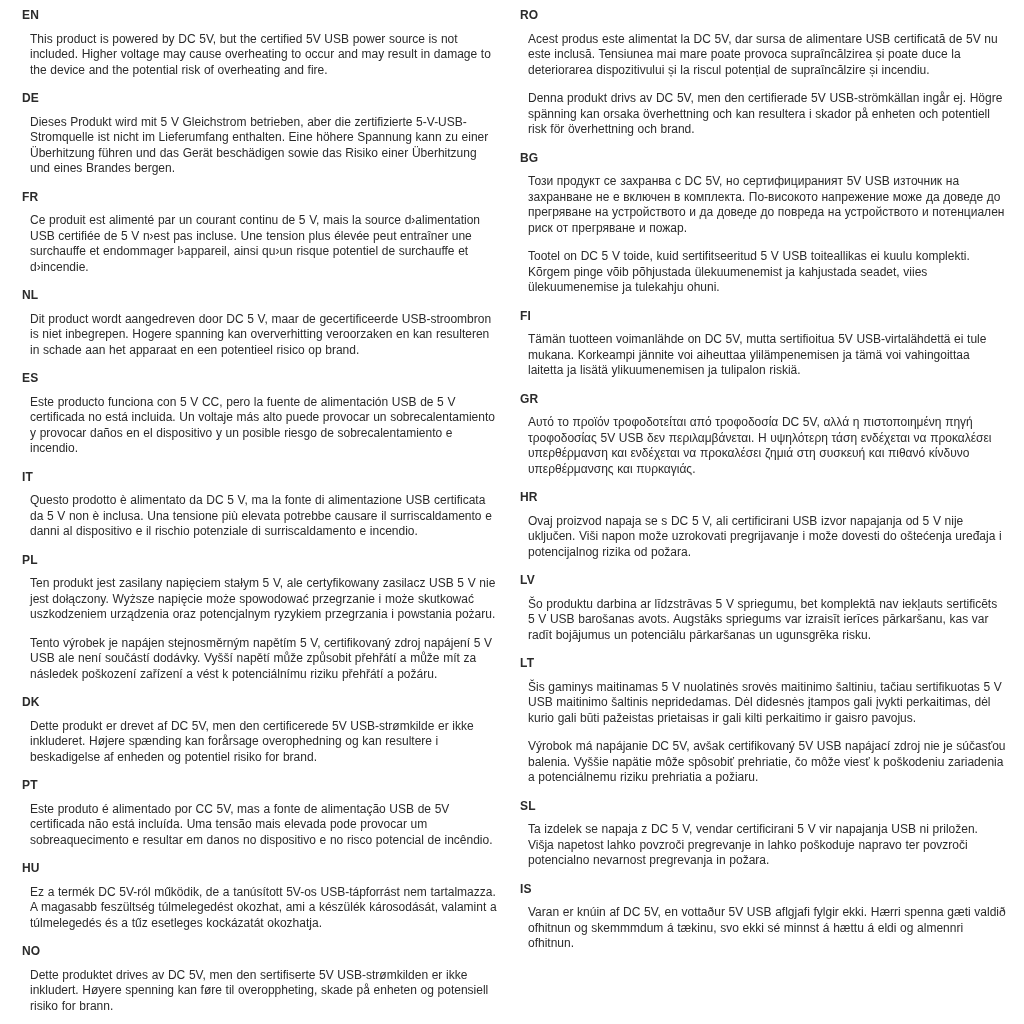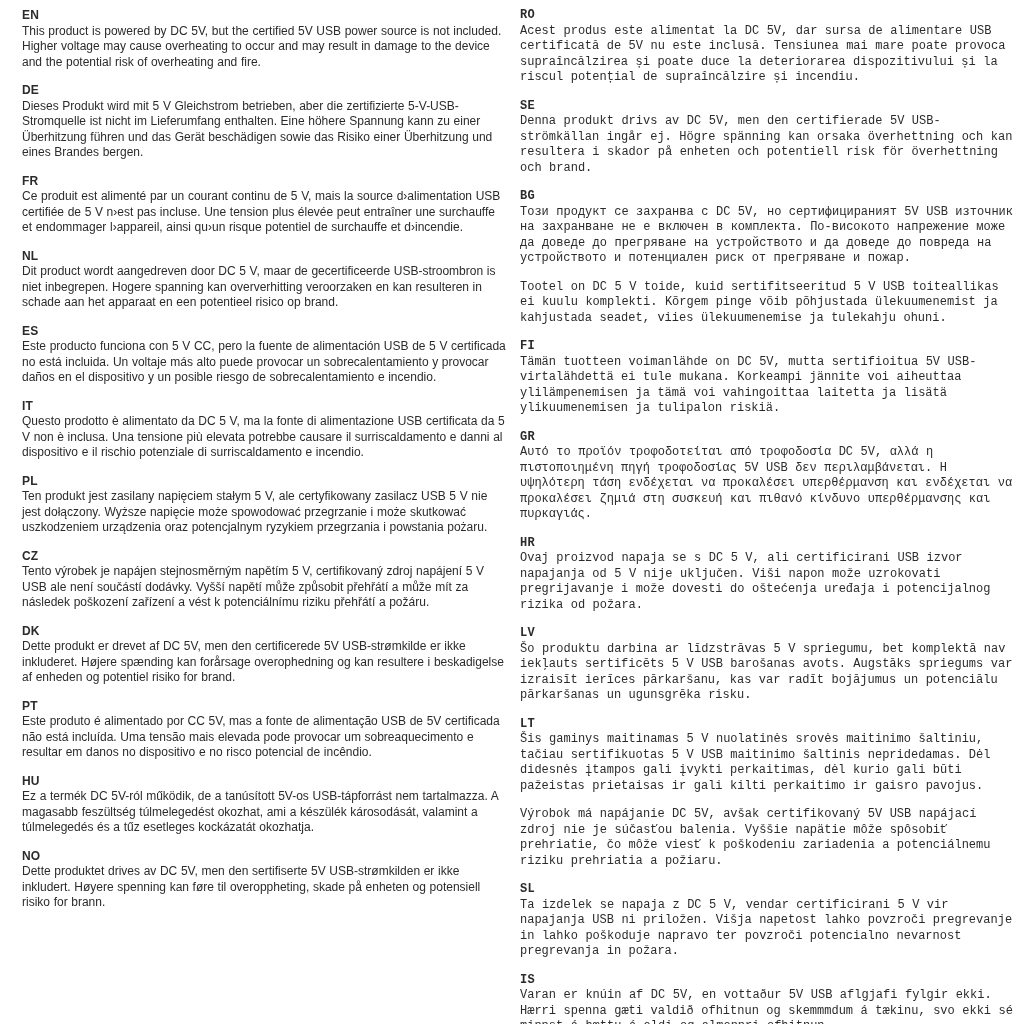--- a/index.html
+++ b/index.html
@@ -17,28 +17,28 @@
     padding: 8px 10px 0 22px;
     display: flex;
     gap: 14px;
     font-family: "Liberation Sans", sans-serif;
     color: #2b2b2b;
     font-size: 12px;
     line-height: 15.5px;
   }
   .col { box-sizing: border-box; }
   .col-left  { width: 484px; }
-  .col-right { width: 494px; font-family: Liberation Mono, monospace; }
+  .col-right { width: 494px; }
   .section { margin-bottom: 13px; }
   .lang-code {
     font-weight: 600;
     letter-spacing: 0.2px;
   }
   .lang-text {
-    margin: 0;
+    margin: 8px;
     text-align: left;
     word-spacing: 0.3px;
   }
 </style>
 </head>
 <body>
 
 <div class="page">
   <div class="col col-left" id="col-left">
   <div class="section">
@@ -70,21 +70,20 @@
     <div class="lang-code">IT</div>
     <p class="lang-text">Questo prodotto è alimentato da DC 5 V, ma la fonte di alimentazione USB certificata da 5 V non è inclusa. Una tensione più elevata potrebbe causare il surriscaldamento e danni al dispositivo e il rischio potenziale di surriscaldamento e incendio.</p>
   </div>
 
   <div class="section">
     <div class="lang-code">PL</div>
     <p class="lang-text">Ten produkt jest zasilany napięciem stałym 5 V, ale certyfikowany zasilacz USB 5 V nie jest dołączony. Wyższe napięcie może spowodować przegrzanie i może skutkować uszkodzeniem urządzenia oraz potencjalnym ryzykiem przegrzania i powstania pożaru.</p>
   </div>
 
   <div class="section">
-    <div class="lang-code">CZ</div>
     <p class="lang-text">Tento výrobek je napájen stejnosměrným napětím 5 V, certifikovaný zdroj napájení 5 V USB ale není součástí dodávky. Vyšší napětí může způsobit přehřátí a může mít za následek poškození zařízení a vést k potenciálnímu riziku přehřátí a požáru.</p>
   </div>
 
   <div class="section">
     <div class="lang-code">DK</div>
     <p class="lang-text">Dette produkt er drevet af DC 5V, men den certificerede 5V USB-strømkilde er ikke inkluderet. Højere spænding kan forårsage overophedning og kan resultere i beskadigelse af enheden og potentiel risiko for brand.</p>
   </div>
 
   <div class="section">
     <div class="lang-code">PT</div>
@@ -101,21 +100,20 @@
     <p class="lang-text">Dette produktet drives av DC 5V, men den sertifiserte 5V USB-strømkilden er ikke inkludert. Høyere spenning kan føre til overoppheting, skade på enheten og potensiell risiko for brann.</p>
   </div>
 </div>
   <div class="col col-right" id="col-right">
   <div class="section">
     <div class="lang-code">RO</div>
     <p class="lang-text">Acest produs este alimentat la DC 5V, dar sursa de alimentare USB certificată de 5V nu este inclusă. Tensiunea mai mare poate provoca supraîncălzirea și poate duce la deteriorarea dispozitivului și la riscul potențial de supraîncălzire și incendiu.</p>
   </div>
 
   <div class="section">
-    <div class="lang-code">SE</div>
     <p class="lang-text">Denna produkt drivs av DC 5V, men den certifierade 5V USB-strömkällan ingår ej. Högre spänning kan orsaka överhettning och kan resultera i skador på enheten och potentiell risk för överhettning och brand.</p>
   </div>
 
   <div class="section">
     <div class="lang-code">BG</div>
     <p class="lang-text">Този продукт се захранва с DC 5V, но сертифицираният 5V USB източник на захранване не е включен в комплекта. По-високото напрежение може да доведе до прегряване на устройството и да доведе до повреда на устройството и потенциален риск от прегряване и пожар.</p>
   </div>
 
   <div class="section">
     <p class="lang-text">Tootel on DC 5 V toide, kuid sertifitseeritud 5 V USB toiteallikas ei kuulu komplekti. Kõrgem pinge võib põhjustada ülekuumenemist ja kahjustada seadet, viies ülekuumenemise ja tulekahju ohuni.</p>

